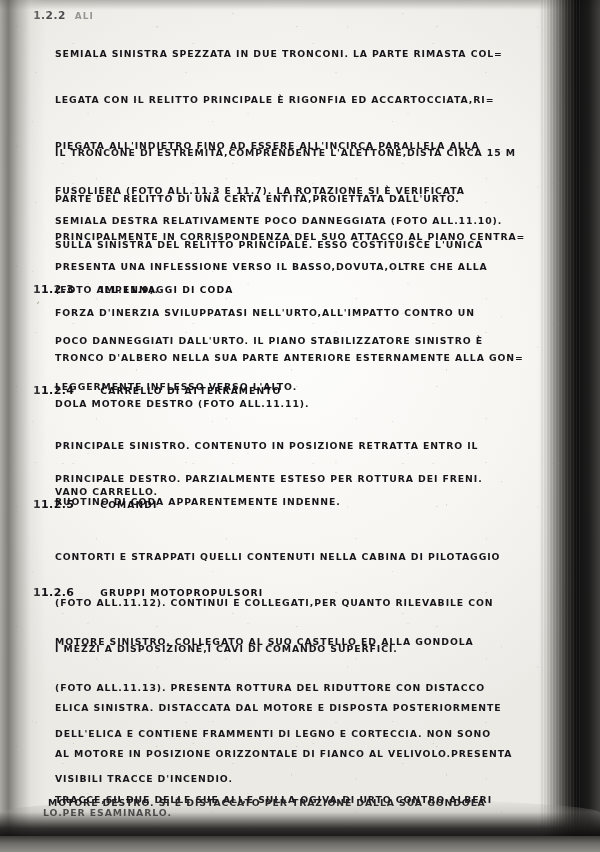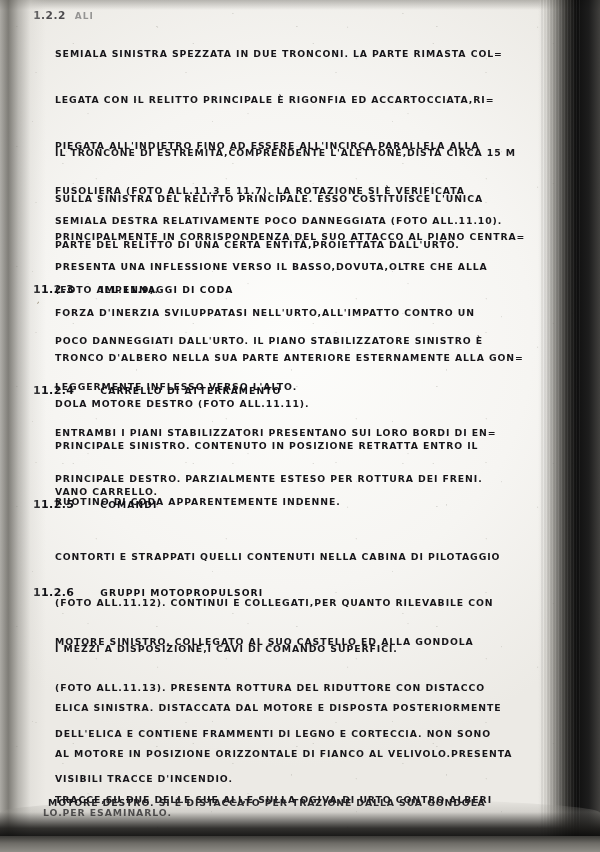--- a/index.html
+++ b/index.html
@@ -199,41 +199,40 @@
     <div class="blk body" style="top:16px">
       <span class="ln">SEMIALA SINISTRA SPEZZATA IN DUE TRONCONI. LA PARTE RIMASTA COL=</span>
       <span class="ln">LEGATA CON IL RELITTO PRINCIPALE È RIGONFIA ED ACCARTOCCIATA,RI=</span>
       <span class="ln">PIEGATA ALL'INDIETRO FINO AD ESSERE ALL'INCIRCA PARALLELA ALLA</span>
       <span class="ln">FUSOLIERA (FOTO ALL.11.3 E 11.7). LA ROTAZIONE SI È VERIFICATA</span>
       <span class="ln">PRINCIPALMENTE IN CORRISPONDENZA DEL SUO ATTACCO AL PIANO CENTRA=</span>
     </div>
 
     <div class="blk body" style="top:115px">
       <span class="ln">IL TRONCONE DI ESTREMITÀ,COMPRENDENTE L'ALETTONE,DISTA CIRCA 15 M</span>
+      <span class="ln">PARTE DEL RELITTO DI UNA CERTA ENTITÀ,PROIETTATA DALL'URTO.</span>
       <span class="ln">SULLA SINISTRA DEL RELITTO PRINCIPALE. ESSO COSTITUISCE L'UNICA</span>
-      <span class="ln">PARTE DEL RELITTO DI UNA CERTA ENTITÀ,PROIETTATA DALL'URTO.</span>
       <span class="ln">(FOTO ALL.11.9).</span>
     </div>
 
     <div class="blk body" style="top:183px">
       <span class="ln">SEMIALA DESTRA RELATIVAMENTE POCO DANNEGGIATA (FOTO ALL.11.10).</span>
       <span class="ln">PRESENTA UNA INFLESSIONE VERSO IL BASSO,DOVUTA,OLTRE CHE ALLA</span>
       <span class="ln">FORZA D'INERZIA SVILUPPATASI NELL'URTO,ALL'IMPATTO CONTRO UN</span>
       <span class="ln">TRONCO D'ALBERO NELLA SUA PARTE ANTERIORE ESTERNAMENTE ALLA GON=</span>
       <span class="ln">DOLA MOTORE DESTRO (FOTO ALL.11.11).</span>
     </div>
 
     <div class="head" style="top:272px">
       <span class="num">11.2.3</span><span class="ttl">IMPENNAGGI DI CODA</span>
     </div>
     <span class="tick" style="top:300px">’</span>
     <div class="blk body" style="top:303px">
       <span class="ln">POCO DANNEGGIATI DALL'URTO. IL PIANO STABILIZZATORE SINISTRO È</span>
       <span class="ln">LEGGERMENTE INFLESSO VERSO L'ALTO.</span>
-      <span class="ln">ENTRAMBI I PIANI STABILIZZATORI PRESENTANO SUI LORO BORDI DI EN=</span>
     </div>
 
     <div class="head" style="top:373px">
       <span class="num">11.2.4</span><span class="ttl">CARRELLO DI ATTERRAMENTO</span>
     </div>
     <div class="blk body" style="top:408px">
       <span class="ln">PRINCIPALE SINISTRO. CONTENUTO IN POSIZIONE RETRATTA ENTRO IL</span>
       <span class="ln">VANO CARRELLO.</span>
     </div>
     <div class="blk body" style="top:441px">

